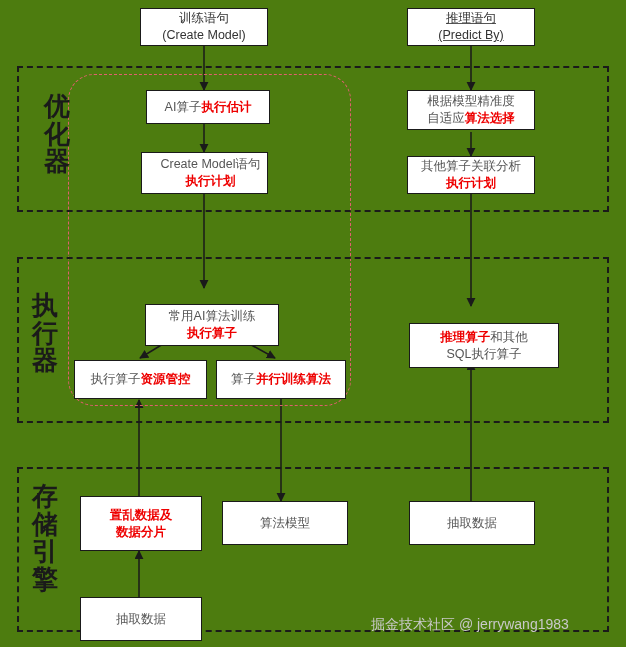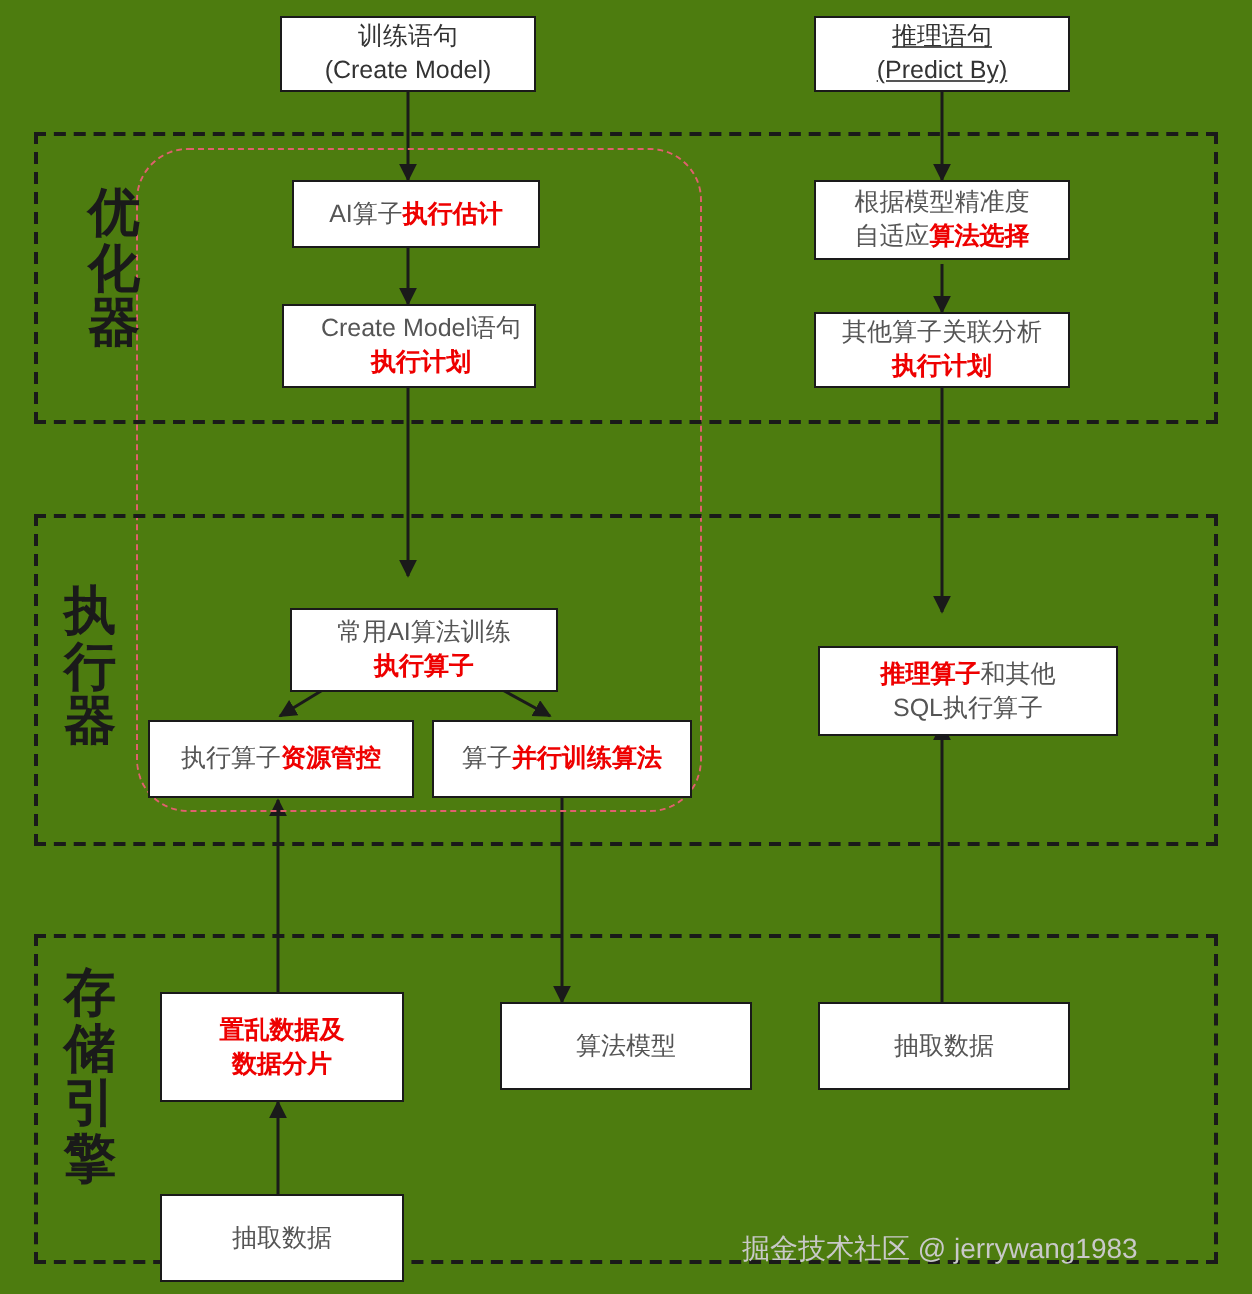--- a/index.html
+++ b/index.html
@@ -195,21 +195,21 @@
     <div>引擎</div>
   </div>
 
   <div class="node" style="left:80px; top:496px; width:122px; height:55px;">
     <div class="inner">
       <span class="red">置乱数据及</span><br>
       <span class="red">数据分片</span>
     </div>
   </div>
 
-  <div class="node" style="left:222px; top:501px; width:126px; height:44px;margin-left:28px;">
+  <div class="node" style="left:222px; top:501px; width:126px; height:44px;">
     <div class="inner">
       <span class="plain">算法模型</span>
     </div>
   </div>
 
   <div class="node" style="left:409px; top:501px; width:126px; height:44px;">
     <div class="inner">
       <span class="plain">抽取数据</span>
     </div>
   </div>

